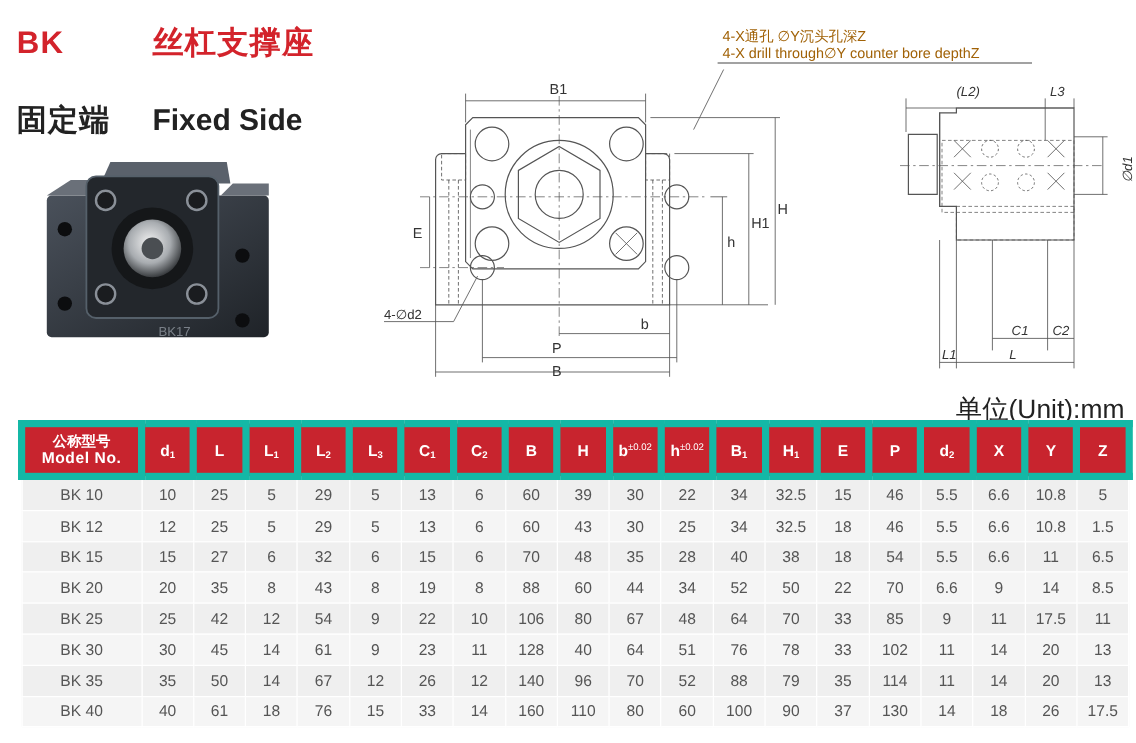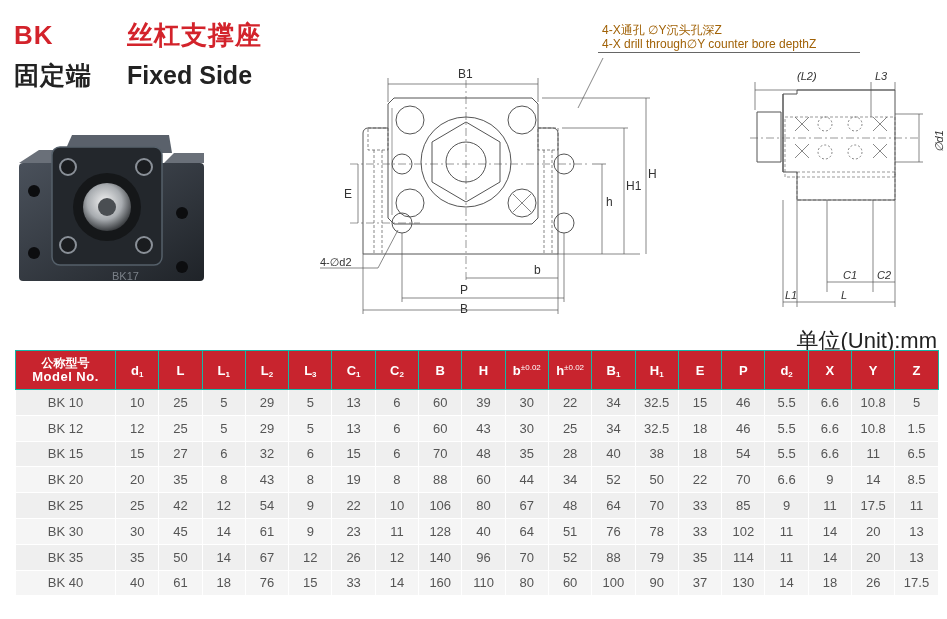--- a/index.html
+++ b/index.html
@@ -1,30 +1,30 @@
 <!DOCTYPE html>
 <html><head>
 <meta charset="utf-8">
 <style>
   html, body { margin:0; padding:0; background:#ffffff; }
   body { width:947px; height:619px; position:relative; overflow:hidden; font-family:"Liberation Sans", sans-serif; }
   .title-line1 { position:absolute; left:14px; top:18px; font-weight:bold; font-size:26px; color:#d3232b; letter-spacing:1px; }
   .title-line1 .bk { display:inline-block; width:113px; }
   .title-line2 { position:absolute; left:14px; top:59px; font-weight:bold; font-size:25px; color:#222; }
-  .title-line2 .cn { display:inline-block; width:113px; letter-spacing:1px; }
+  .title-line2 .cn { display:inline-block; width:113px; letter-spacing:1px;margin-top:24px; }
   .note { position:absolute; left:602px; font-size:12px; color:#a16207; white-space:nowrap; }
   .note1 { top:22px; }
   .note2 { top:37px; }
   .note-line { position:absolute; left:598px; top:52px; width:262px; height:1px; background:#666; }
-  .photo { position:absolute; left:4px; top:115px; width:210px; height:180px; }
+  .photo { position:absolute; left:24px; top:115px; width:210px; height:180px; }
   .drawing-front { position:absolute; left:310px; top:58px; width:380px; height:265px; }
   .drawing-side { position:absolute; left:745px; top:62px; width:200px; height:255px;font-style:italic; }
   .unit { position:absolute; right:10px; top:326px; font-size:22px; color:#222; }
   table.spec { position:absolute; left:15px; top:350px; width:923px; border-collapse:collapse; table-layout:fixed; }
-  table.spec th { background:#c8242e; color:#fff; font-weight:bold; font-size:13px; height:38px; border:1px solid #14b8a6; padding:0; text-align:center; vertical-align:middle; }
+  table.spec th { background:#c8242e; color:#fff; font-weight:bold; font-size:13px; height:38px; border:6px solid #14b8a6; padding:0; text-align:center; vertical-align:middle; }
   table.spec th sub { font-size:8px; vertical-align:baseline; position:relative; top:2px; }
   table.spec th sup { font-size:8px; font-weight:normal; vertical-align:top; }
   table.spec th .model-cn { display:block; font-size:12px; line-height:13px; }
   table.spec th .model-en { display:block; font-size:13px; line-height:14px; letter-spacing:0.5px; }
   table.spec td { height:24.8px; font-size:13px; color:#555; text-align:center; border:1px solid #fff; background:#efefef; padding:0; }
   table.spec tr:nth-child(even) td { background:#f5f5f5; }
 </style>
 </head>
 <body>
 

